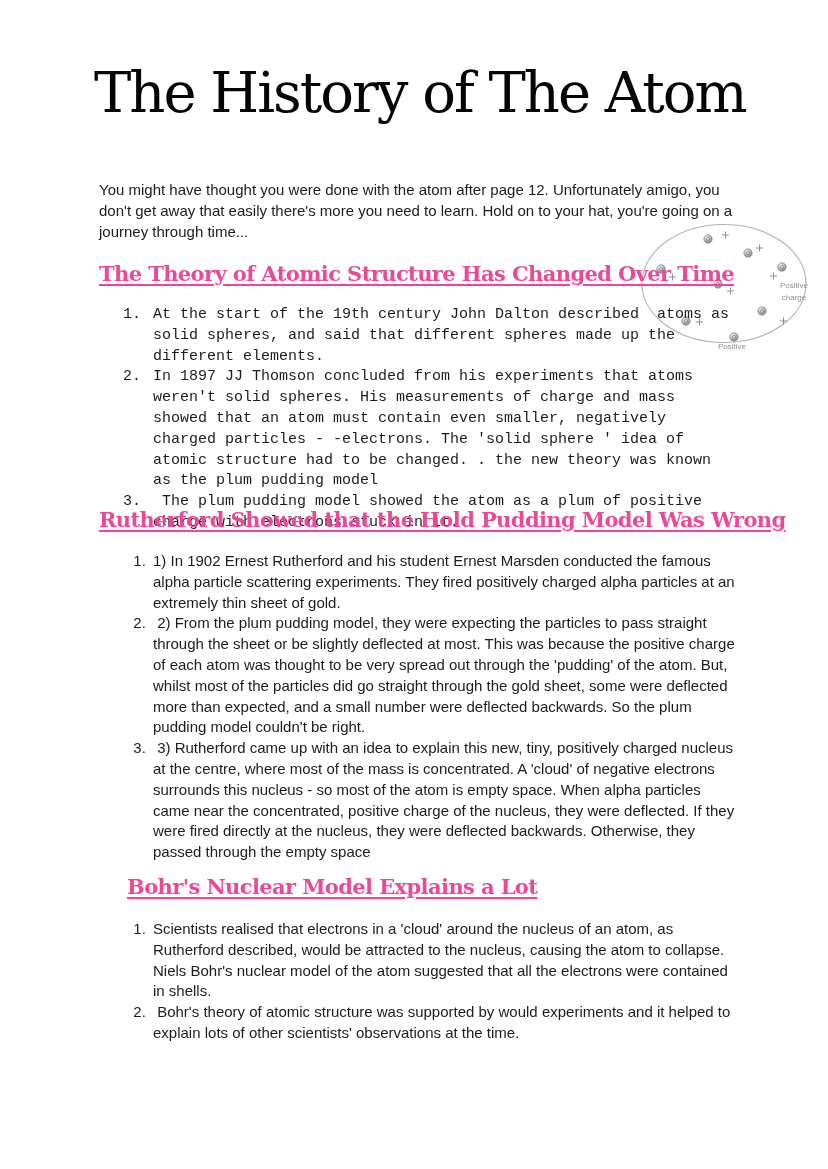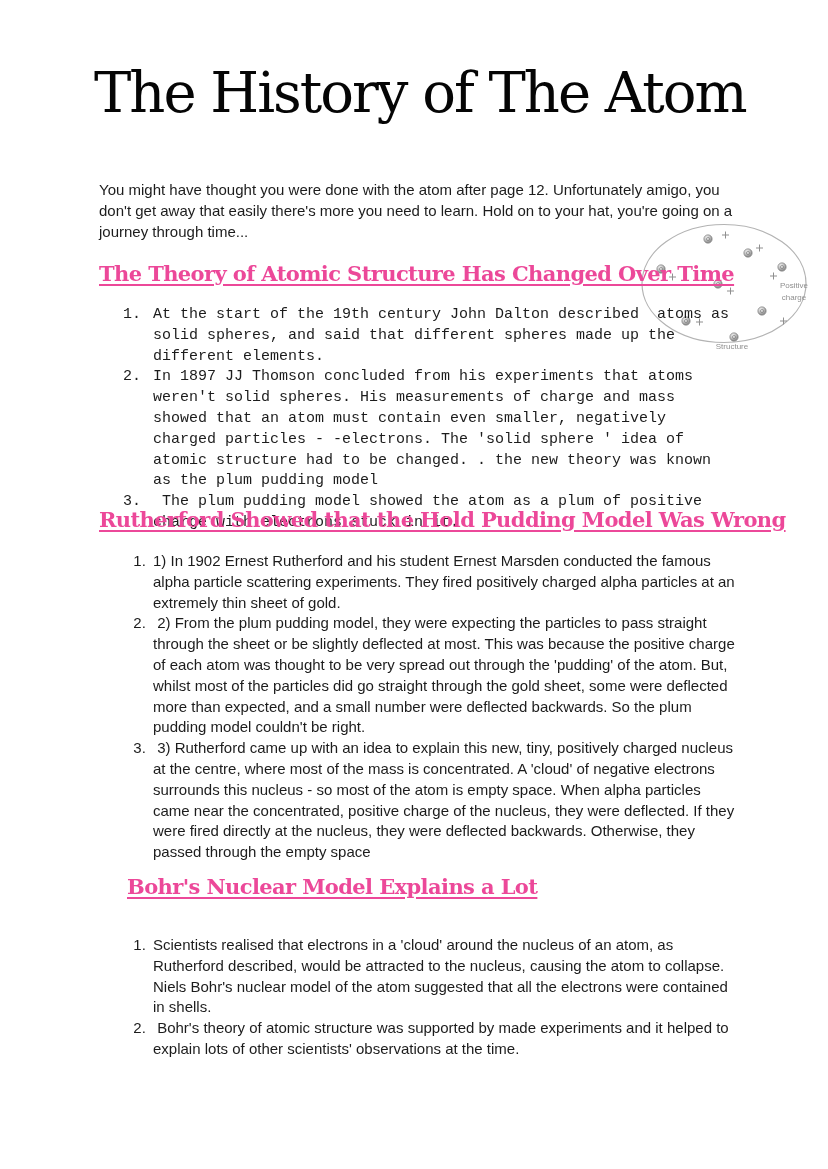--- a/index.html
+++ b/index.html
@@ -51,21 +51,21 @@
     position: absolute;
     left: 99px;
     width: 636px;
     padding-left: 51px;
     font-size: 15px;
     line-height: 20.8px;
     list-style: decimal;
   }
   .l1 { top: 305px; font-family: Liberation Mono, monospace; }
   .l2 { top: 551px; }
-  .l3 { top: 919px; margin-top: 16px; }
+  .l3 { top: 919px; }
   ol.doc-list li {
     padding-left: 3px;
     white-space: pre-wrap;
   }
   
   .diagram {
     position: absolute;
     left: 630px;
     top: 210px;
     width: 198px;
@@ -124,34 +124,34 @@
       <path d="M92 25 h7 M95.5 21.5 v7"></path>
       <path d="M126 38 h7 M129.5 34.5 v7"></path>
       <path d="M39 67 h7 M42.5 63.5 v7"></path>
       <path d="M140 66 h7 M143.5 62.5 v7"></path>
       <path d="M97 81 h7 M100.5 77.5 v7"></path>
       <path d="M150 111 h7 M153.5 107.5 v7"></path>
       <path d="M66 112 h7 M69.5 108.5 v7"></path>
     </g>
   </svg>
   <div class="diagram-label lbl-positive">Positive charge</div>
-  <div class="diagram-label lbl-electron">Structure</div>
+  <div class="diagram-label lbl-electron">Positive</div>
 </div>
 
 <h2 class="section-heading h1">The Theory of Atomic Structure Has Changed Over Time</h2>
 <ol class="doc-list l1">
   <li>At the start of the 19th century John Dalton described  atoms as solid spheres, and said that different spheres made up the different elements.</li>
   <li>In 1897 JJ Thomson concluded from his experiments that atoms weren't solid spheres. His measurements of charge and mass showed that an atom must contain even smaller, negatively charged particles - -electrons. The 'solid sphere ' idea of atomic structure had to be changed. . the new theory was known as the plum pudding model</li>
   <li> The plum pudding model showed the atom as a plum of positive charge with electrons stuck in it.</li>
 </ol>
 
 <h2 class="section-heading h2">Rutherford Showed that the Hold Pudding Model Was Wrong</h2>
 <ol class="doc-list l2">
   <li>1) In 1902 Ernest Rutherford and his student Ernest Marsden conducted the famous alpha particle scattering experiments. They fired positively charged alpha particles at an extremely thin sheet of gold.</li>
   <li> 2) From the plum pudding model, they were expecting the particles to pass straight through the sheet or be slightly deflected at most. This was because the positive charge of each atom was thought to be very spread out through the 'pudding' of the atom. But, whilst most of the particles did go straight through the gold sheet, some were deflected more than expected, and a small number were deflected backwards. So the plum pudding model couldn't be right.</li>
   <li> 3) Rutherford came up with an idea to explain this new, tiny, positively charged nucleus at the centre, where most of the mass is concentrated. A 'cloud' of negative electrons surrounds this nucleus - so most of the atom is empty space. When alpha particles came near the concentrated, positive charge of the nucleus, they were deflected. If they were fired directly at the nucleus, they were deflected backwards. Otherwise, they passed through the empty space</li>
 </ol>
 
 <h2 class="section-heading h3">Bohr's Nuclear Model Explains a Lot</h2>
 <ol class="doc-list l3">
   <li>Scientists realised that electrons in a 'cloud' around the nucleus of an atom, as Rutherford described, would be attracted to the nucleus, causing the atom to collapse. Niels Bohr's nuclear model of the atom suggested that all the electrons were contained in shells.</li>
-  <li> Bohr's theory of atomic structure was supported by made experiments and it helped to explain lots of other scientists' observations at the time.</li>
+  <li> Bohr's theory of atomic structure was supported by would experiments and it helped to explain lots of other scientists' observations at the time.</li>
 </ol>
 
 </body></html>

